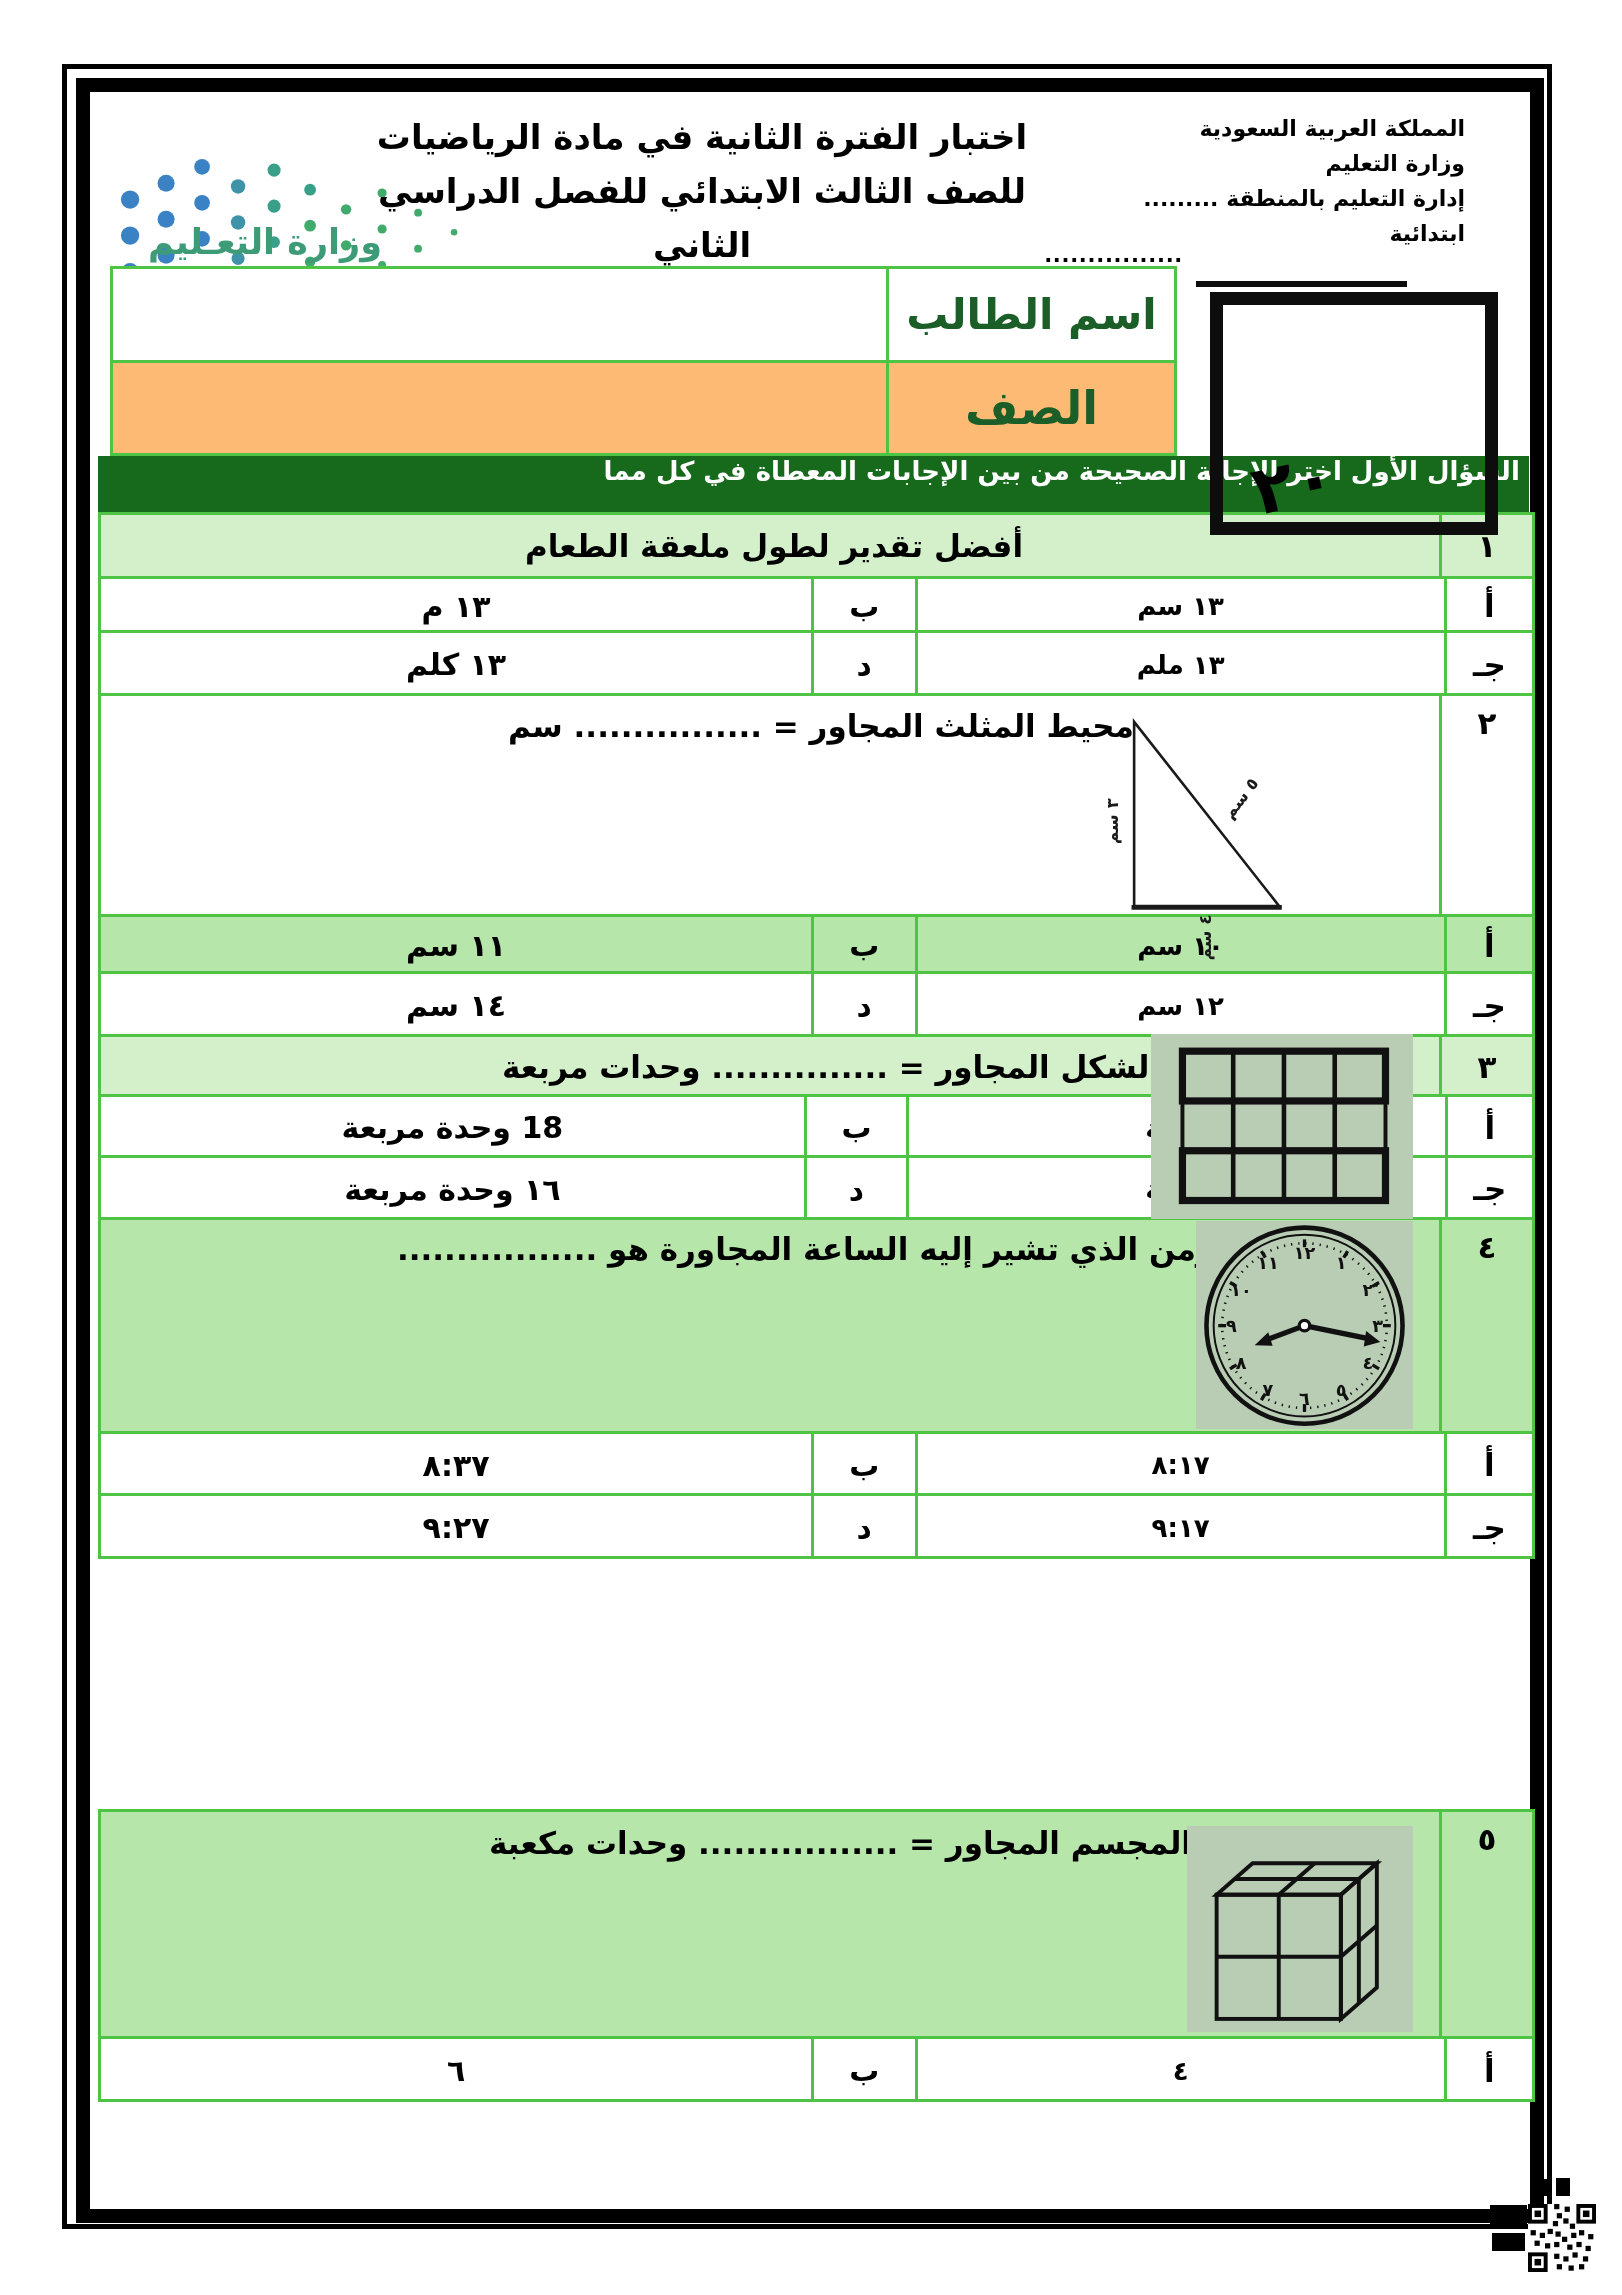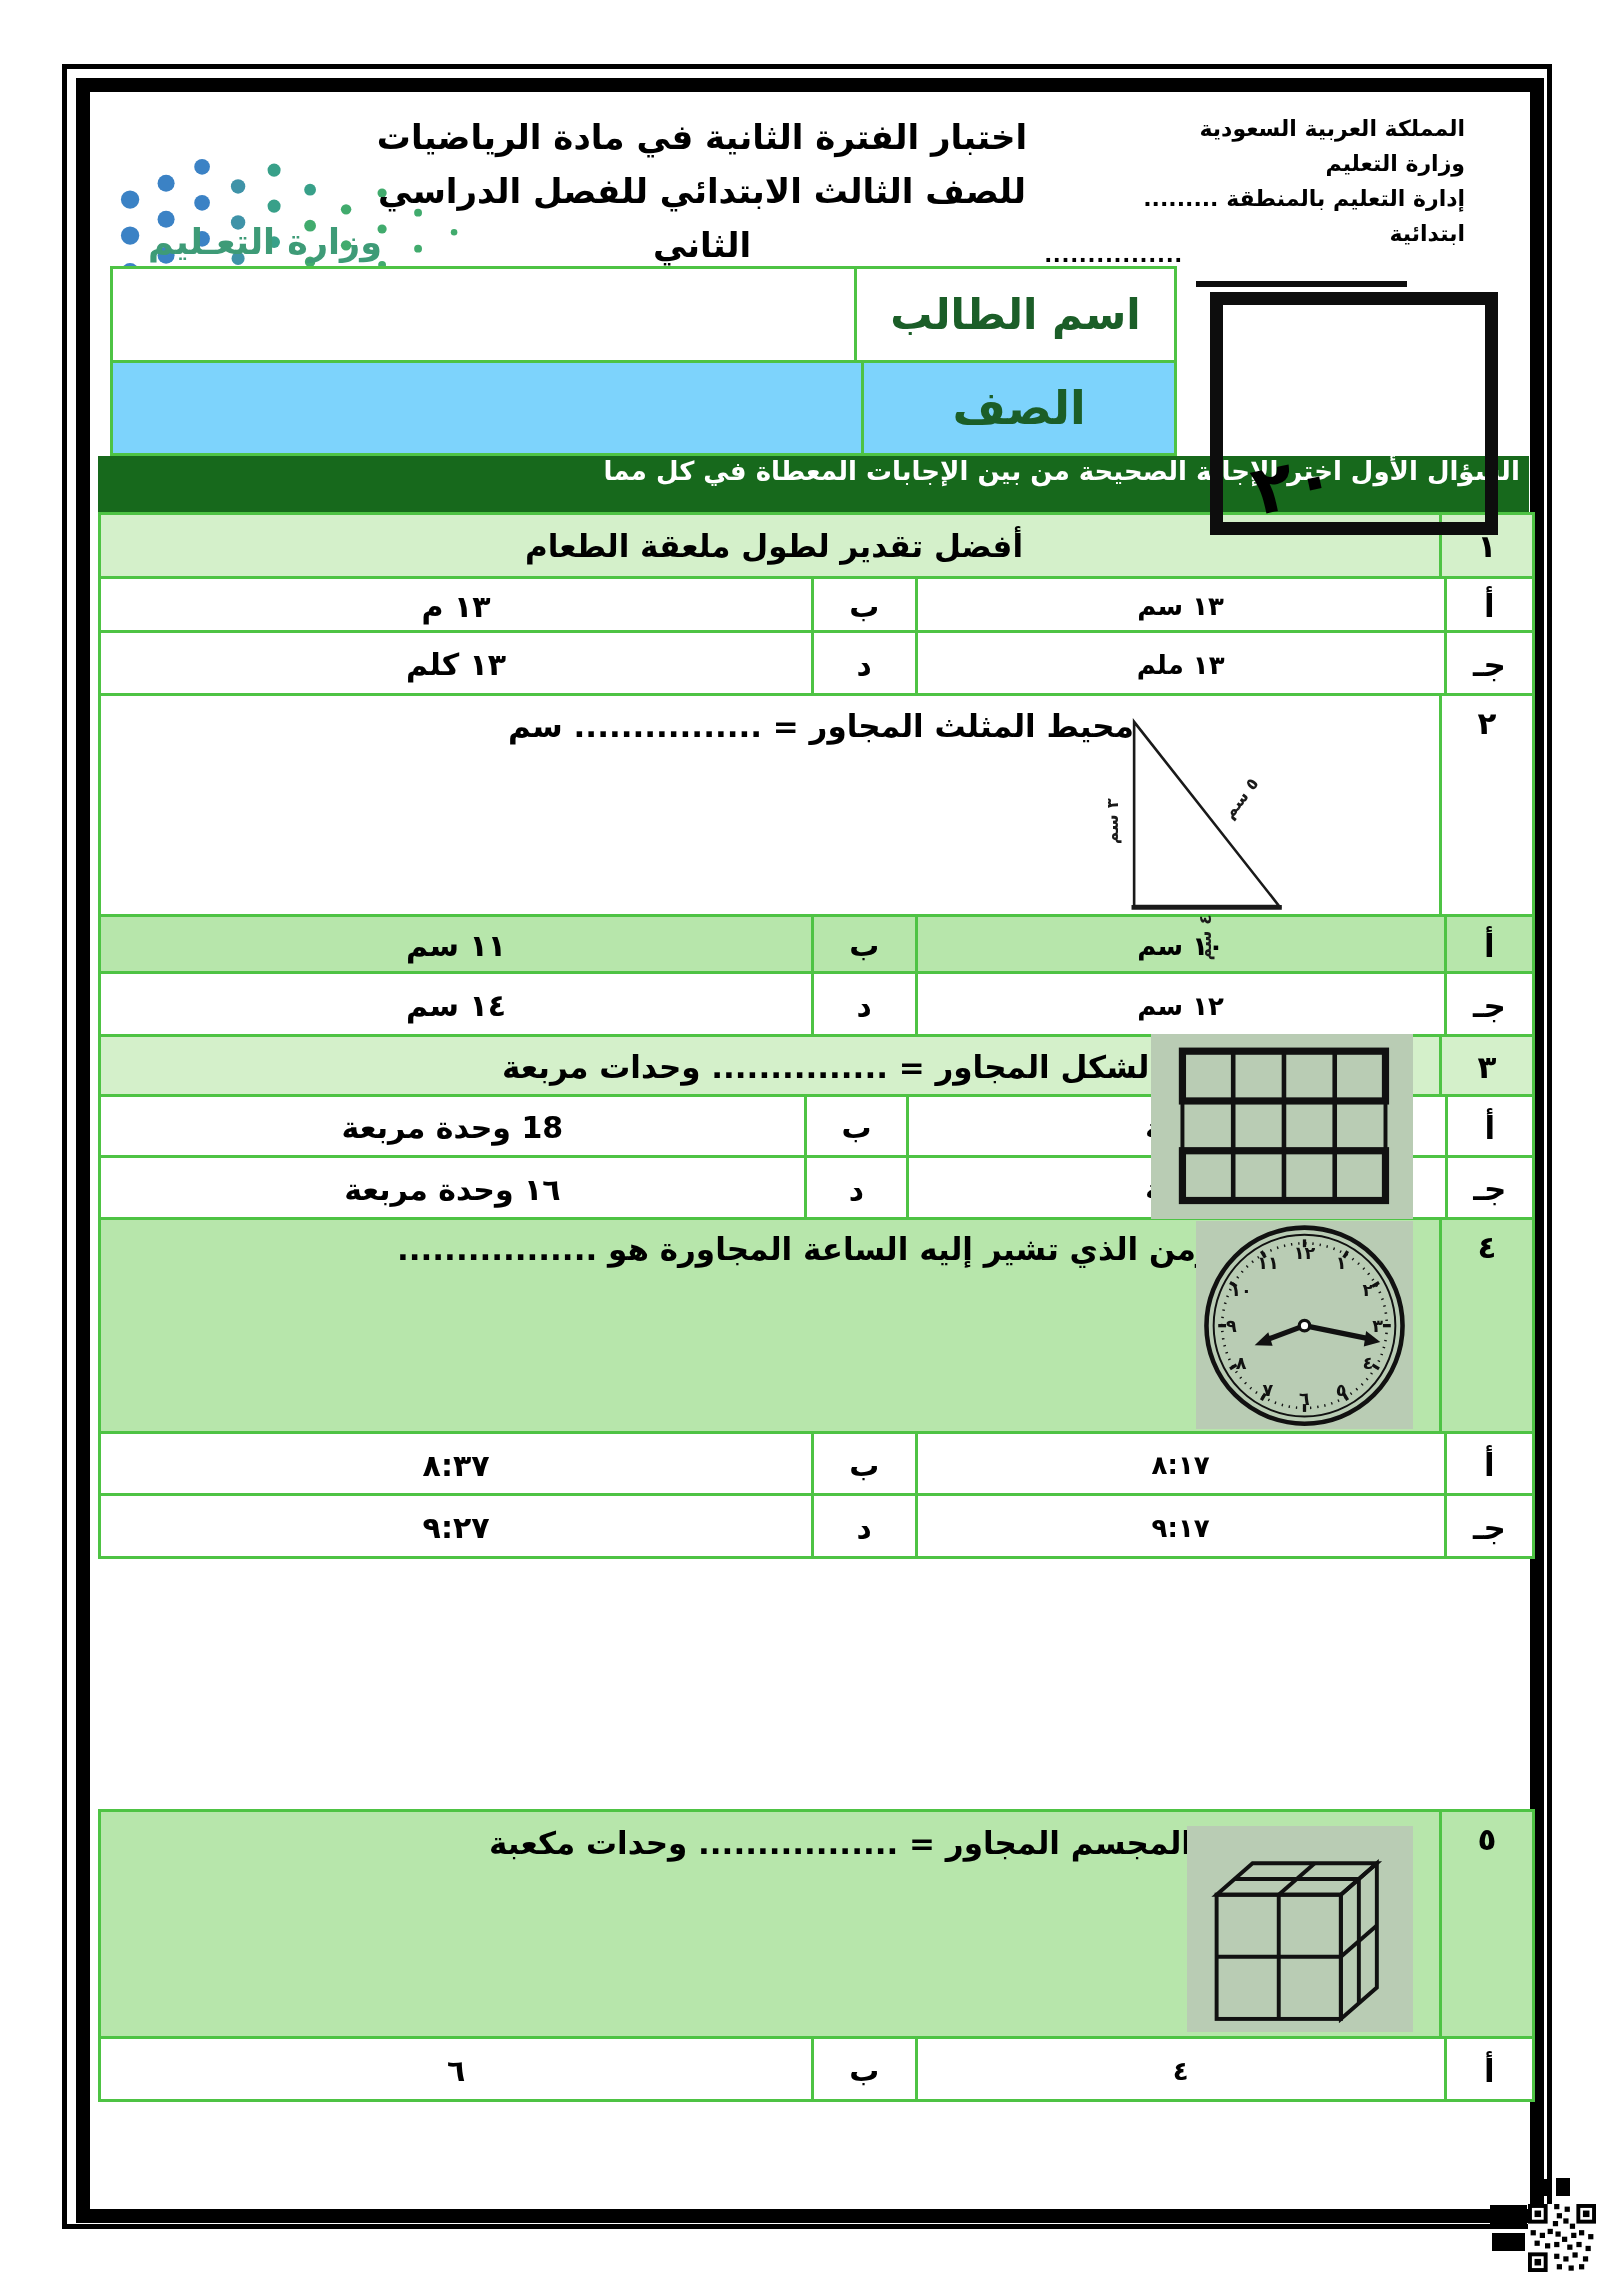--- a/index.html
+++ b/index.html
@@ -16,23 +16,23 @@
   .title{left:222px;top:110px;width:962px;text-align:center;font-weight:bold;
          font-size:34px;line-height:54px;color:#000;z-index:2;}
   .logo{left:108px;top:121px;width:380px;height:275px;z-index:1;}
   .logo-ar{left:121px;top:222px;width:262px;font-size:35px;font-weight:bold;color:#3e9b77;z-index:1;}
   .logo-en{left:121px;top:288px;width:275px;font-size:19.6px;color:#4b7fab;z-index:1;font-weight:bold;}
   .dots-line{font-weight:bold;font-size:21px;letter-spacing:0.7px;color:#000;}
 
   
   .stable{left:111px;top:266px;width:1061px;border:3.9px solid #4ec344;background:#fff;z-index:2;}
   .srow{display:flex;}
-  .srow2{border-top:3.9px solid #4ec344;background:#7dd3fc;}
+  .srow2{border-top:3.9px solid #4ec344;background:#fdba74;}
   .scell{box-sizing:border-box;display:flex;align-items:center;justify-content:center;}
-  .scell-name{width:320px;border-left:3.9px solid #4ec344;font-size:42px;font-weight:bold;color:#1b5e28;}
+  .scell-name{width:288px;border-left:3.9px solid #4ec344;font-size:42px;font-weight:bold;color:#1b5e28;}
   .scell-year{width:766px;font-size:30px;font-weight:bold;color:#000;}
   .h145{height:91px;} .h138{height:90px;}
 
   
   .banner{left:99px;top:456px;width:1431px;height:60px;background:#17691c;color:#fff;
           font-weight:bold;font-size:26px;line-height:30px;text-align:right;padding:0 9.2px;
           box-sizing:border-box;}
   .score20{left:1253px;top:450px;font-size:68px;font-weight:bold;color:#000;z-index:4;
            transform:rotate(-12deg);line-height:68px;}
 

